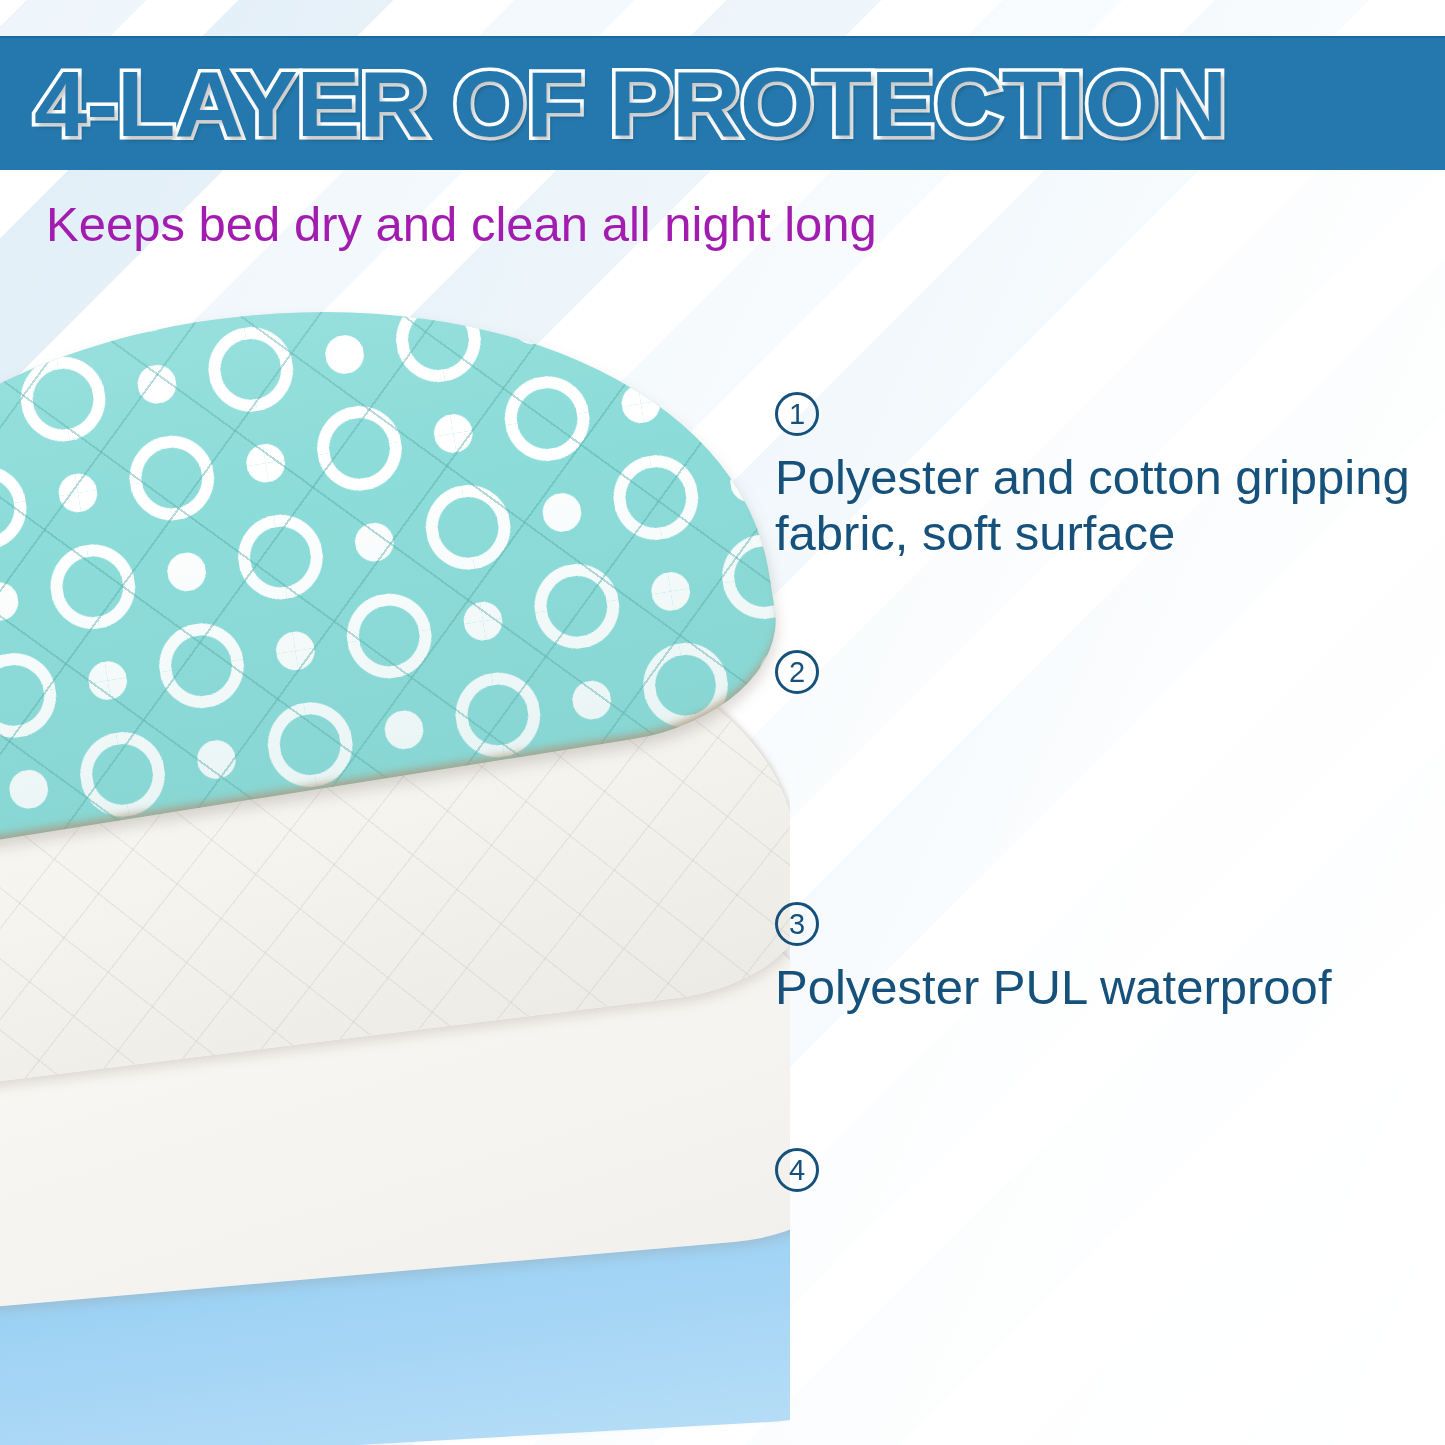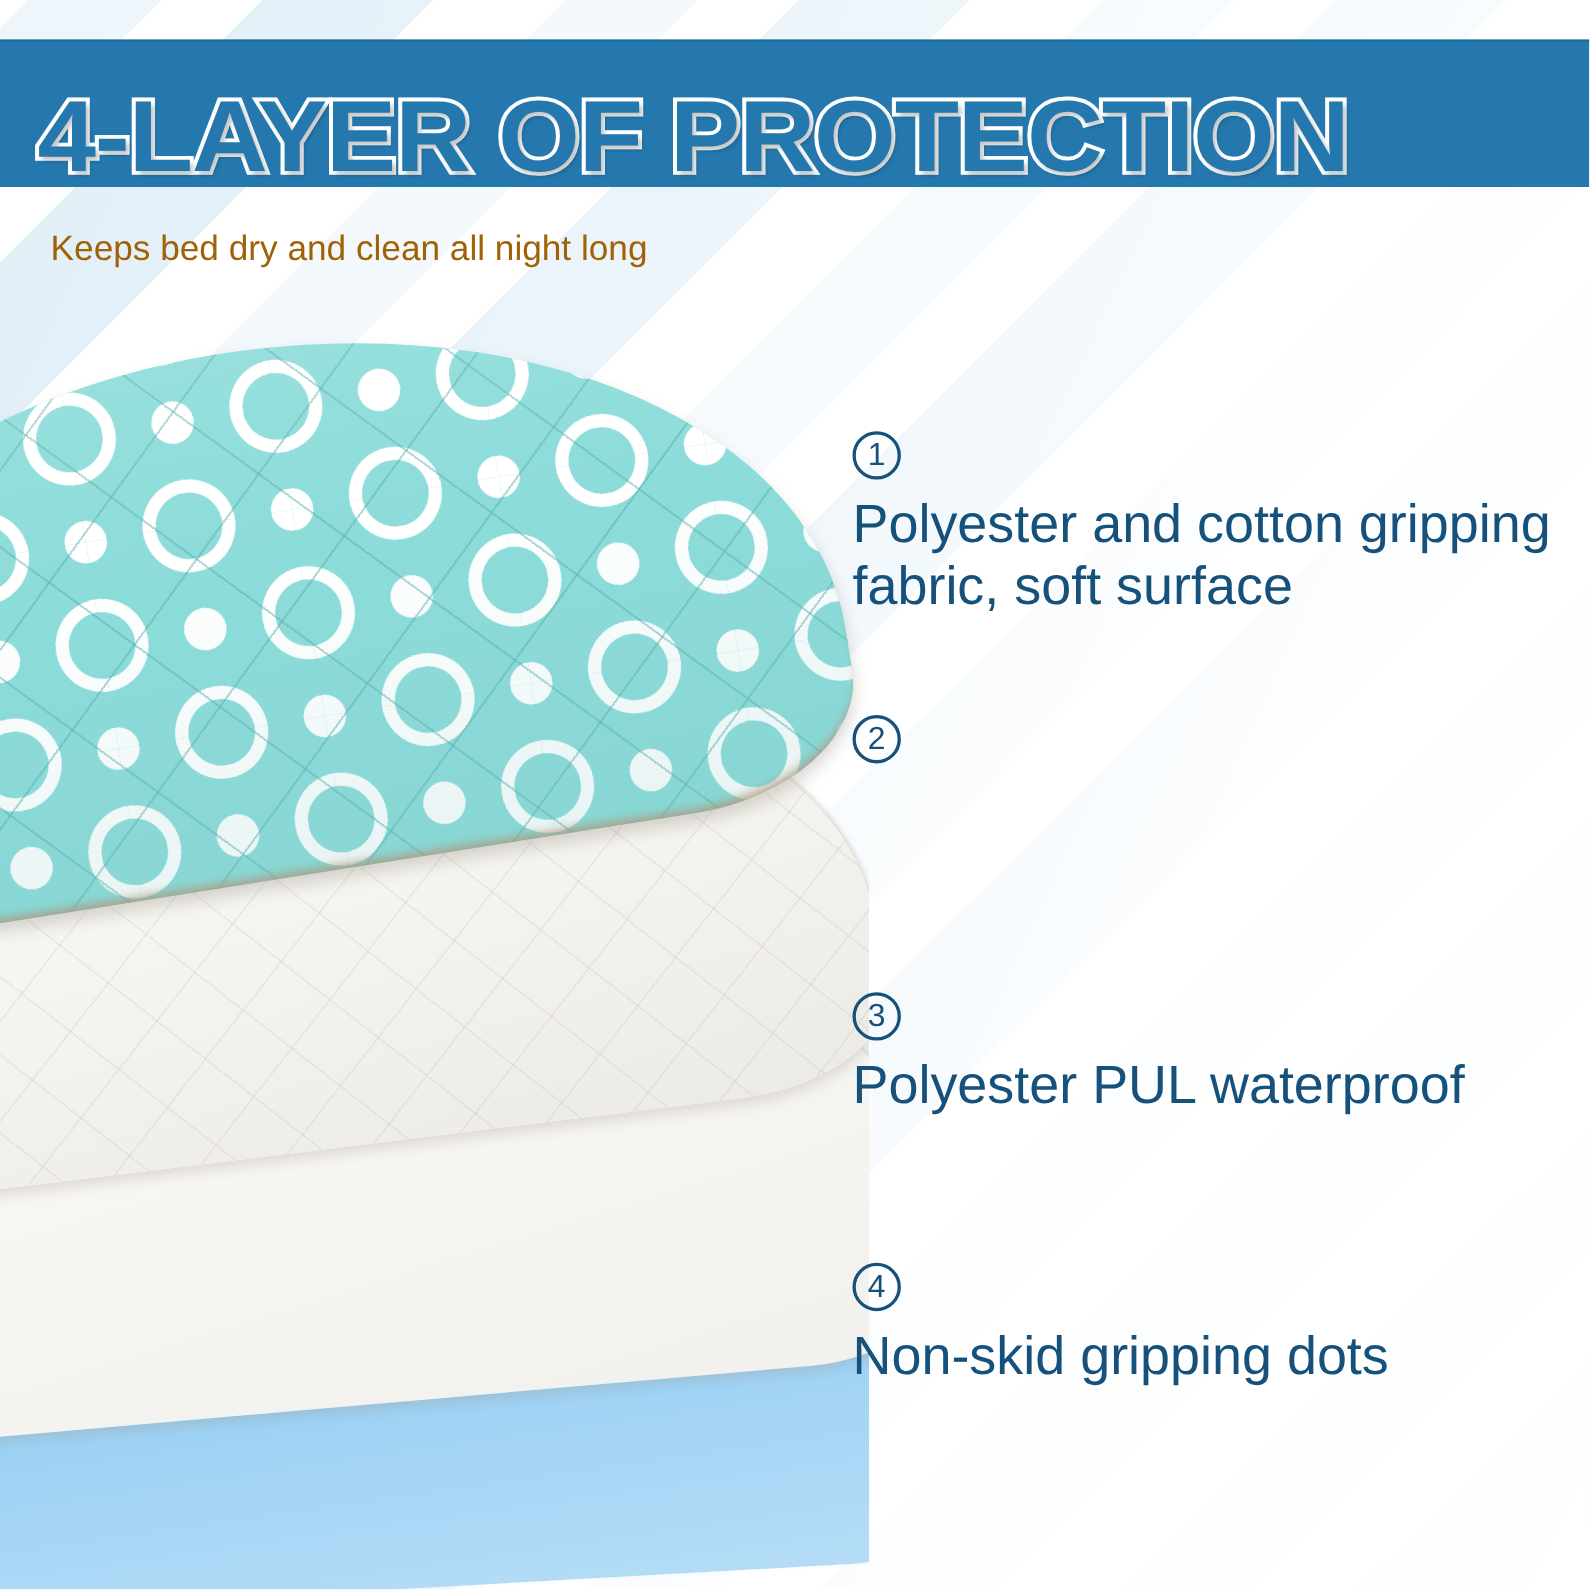--- a/index.html
+++ b/index.html
@@ -156,44 +156,44 @@
   .banner {
     position: absolute;
     left: 0;
     top: 36px;
     width: 1445px;
     height: 134px;
     background: #2478AD;
     border-top: 2px solid #1c6a9c;
     box-sizing: border-box;
     display: flex;
-    align-items: flex-end;
+    align-items: center;
   }
   .banner-title {
     margin-left: 34px;
     font-size: 92px;
     line-height: 1;
     font-weight: bold;
     letter-spacing: -1px;
     color: #2478AD;
     -webkit-text-stroke: 7px #ffffff;
     paint-order: stroke fill;
     transform: scaleX(1.04);
     transform-origin: left center;
     white-space: nowrap;
     text-shadow: 3px 4px 4px rgba(0,0,0,0.22);
   }
 
   
   .subtitle {
     position: absolute;
     left: 46px;
-    top: 207px;
-    font-size: 32px;
-    color: #a16207;
+    top: 196px;
+    font-size: 49px;
+    color: #a21caf;
     white-space: nowrap;
   }
 
   
   .features {
     position: absolute;
     left: 775px;
     top: 392px;
     width: 660px;
   }
@@ -267,18 +267,17 @@
       <span class="feature-num">2</span>
     </div>
 
     <div class="feature feature-3">
       <span class="feature-num">3</span>
       <div class="feature-text">Polyester PUL waterproof</div>
     </div>
 
     <div class="feature feature-4">
       <span class="feature-num">4</span>
-      <div class="feature-text">Non-skid gripping dots</div>
     </div>
 
   </div>
 
 </div>
 
 </body></html>

